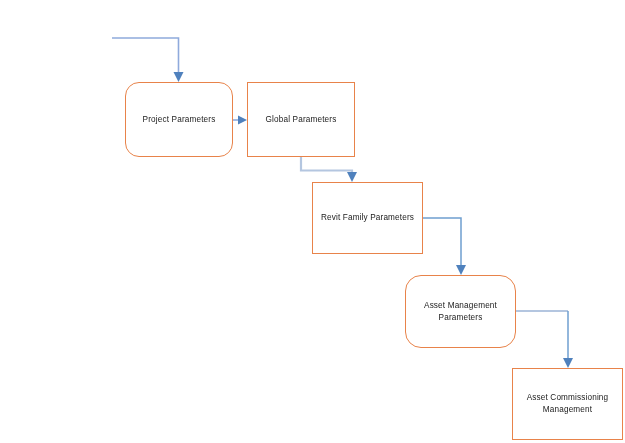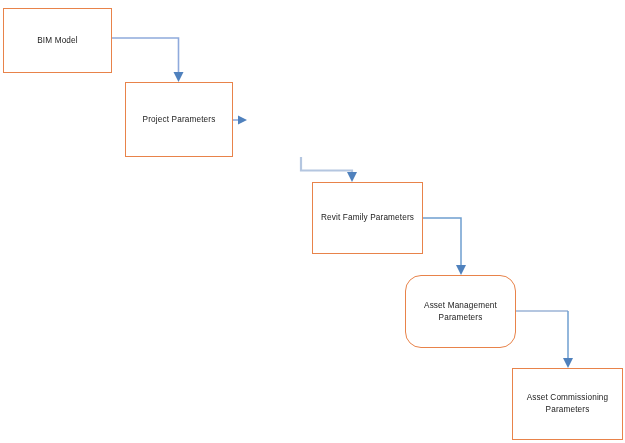--- a/index.html
+++ b/index.html
@@ -81,36 +81,36 @@
   </div>
 
   <div class="conn" style="left:0;top:0;width:625px;height:443px;">
     <svg width="625" height="443" viewBox="0 0 625 443">
       <path d="M 516 311 L 568 311" fill="none" stroke="#b4c6e0" stroke-width="2.2"></path>
       <path d="M 568 311 L 568 360" fill="none" stroke="#6f9fd0" stroke-width="1.5"></path>
       <path d="M 568 368 L 563 358 L 573 358 Z" fill="#4f81bd"></path>
     </svg>
   </div>
 
-  <div class="node" style="left:3px;top:8px;width:109px;height:65px;">
-    <span class="node-label">BIM Model</span>
-  </div>
 
-  <div class="node" style="left:125px;top:82px;width:108px;height:75px;">
+  <div class="node" style="left:125px;top:82px;width:108px;height:75px;border-radius:14px;">
     <span class="node-label">Project Parameters</span>
   </div>
 
+  <div class="node" style="left:247px;top:82px;width:108px;height:75px;">
+    <span class="node-label">Global Parameters</span>
+  </div>
 
   <div class="node" style="left:295px;top:182px;width:111px;height:72px;margin-left:17px;">
     <span class="node-label">Revit Family Parameters</span>
   </div>
 
   <div class="node" style="left:405px;top:275px;width:111px;height:73px;border-radius:16px;">
     <span class="node-label">Asset Management
 Parameters</span>
   </div>
 
   <div class="node" style="left:512px;top:368px;width:111px;height:72px;">
     <span class="node-label">Asset Commissioning
-Parameters</span>
+Management</span>
   </div>
 
 </div>
 
 </body></html>

